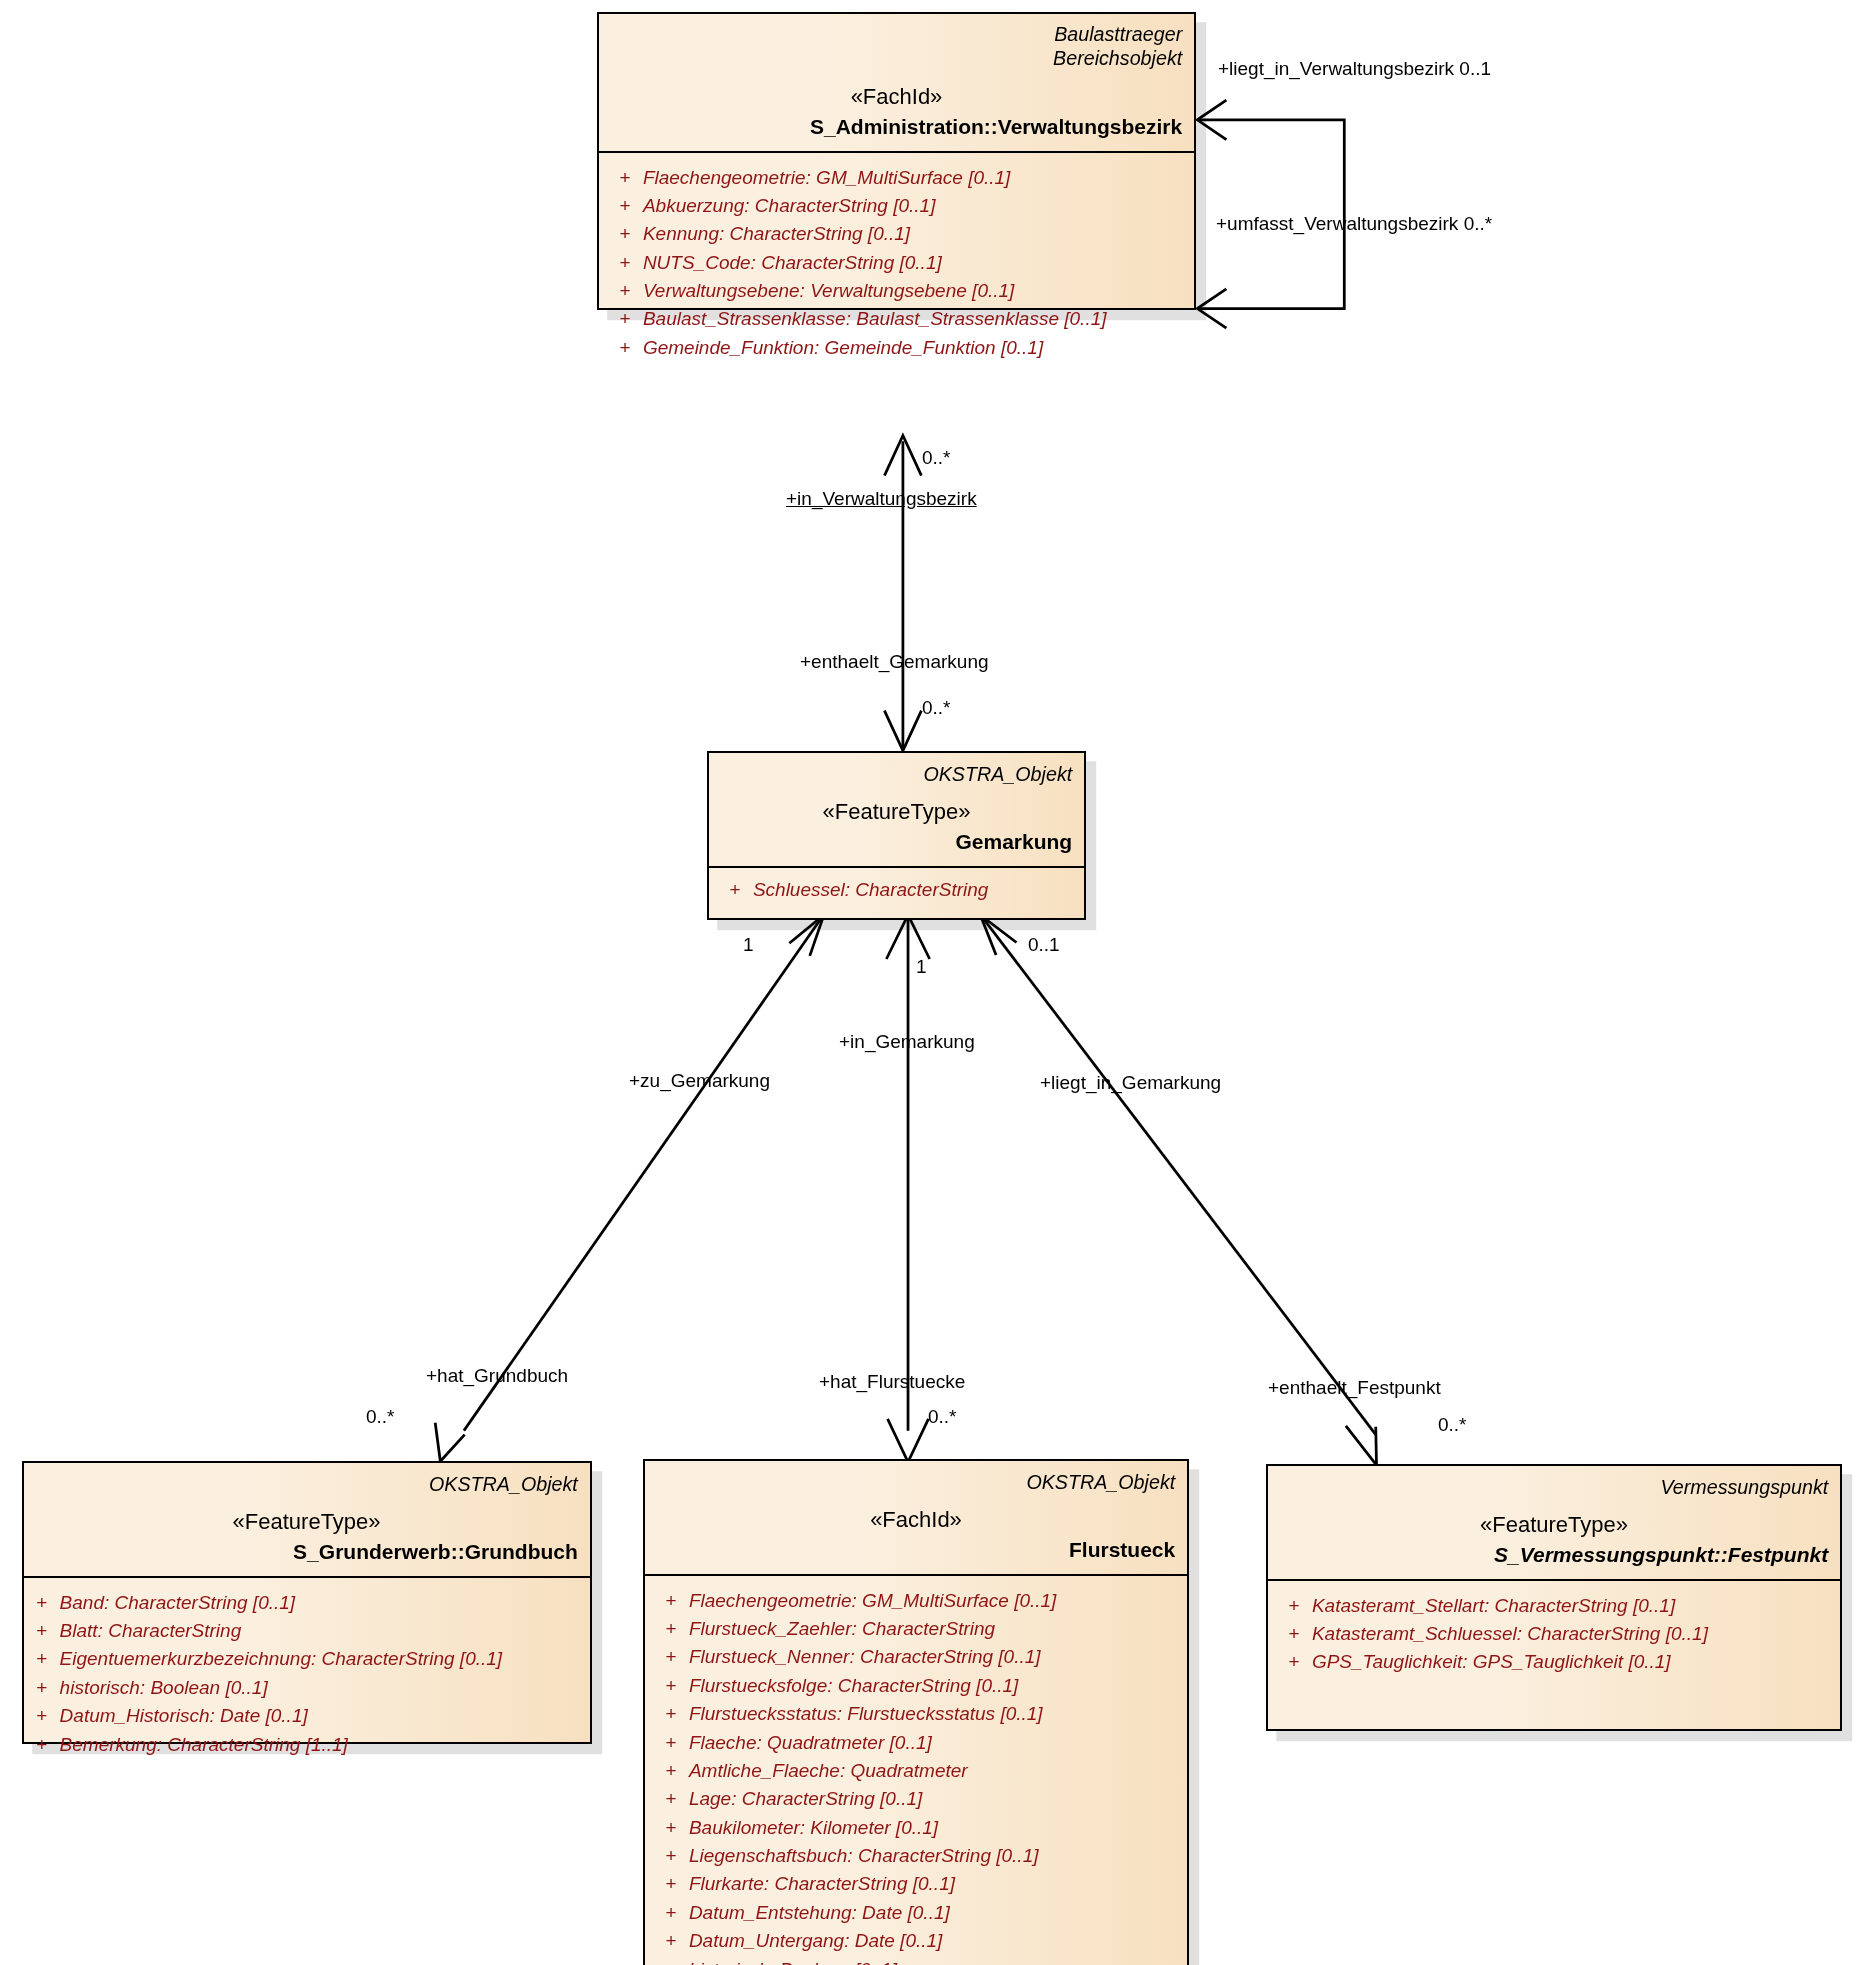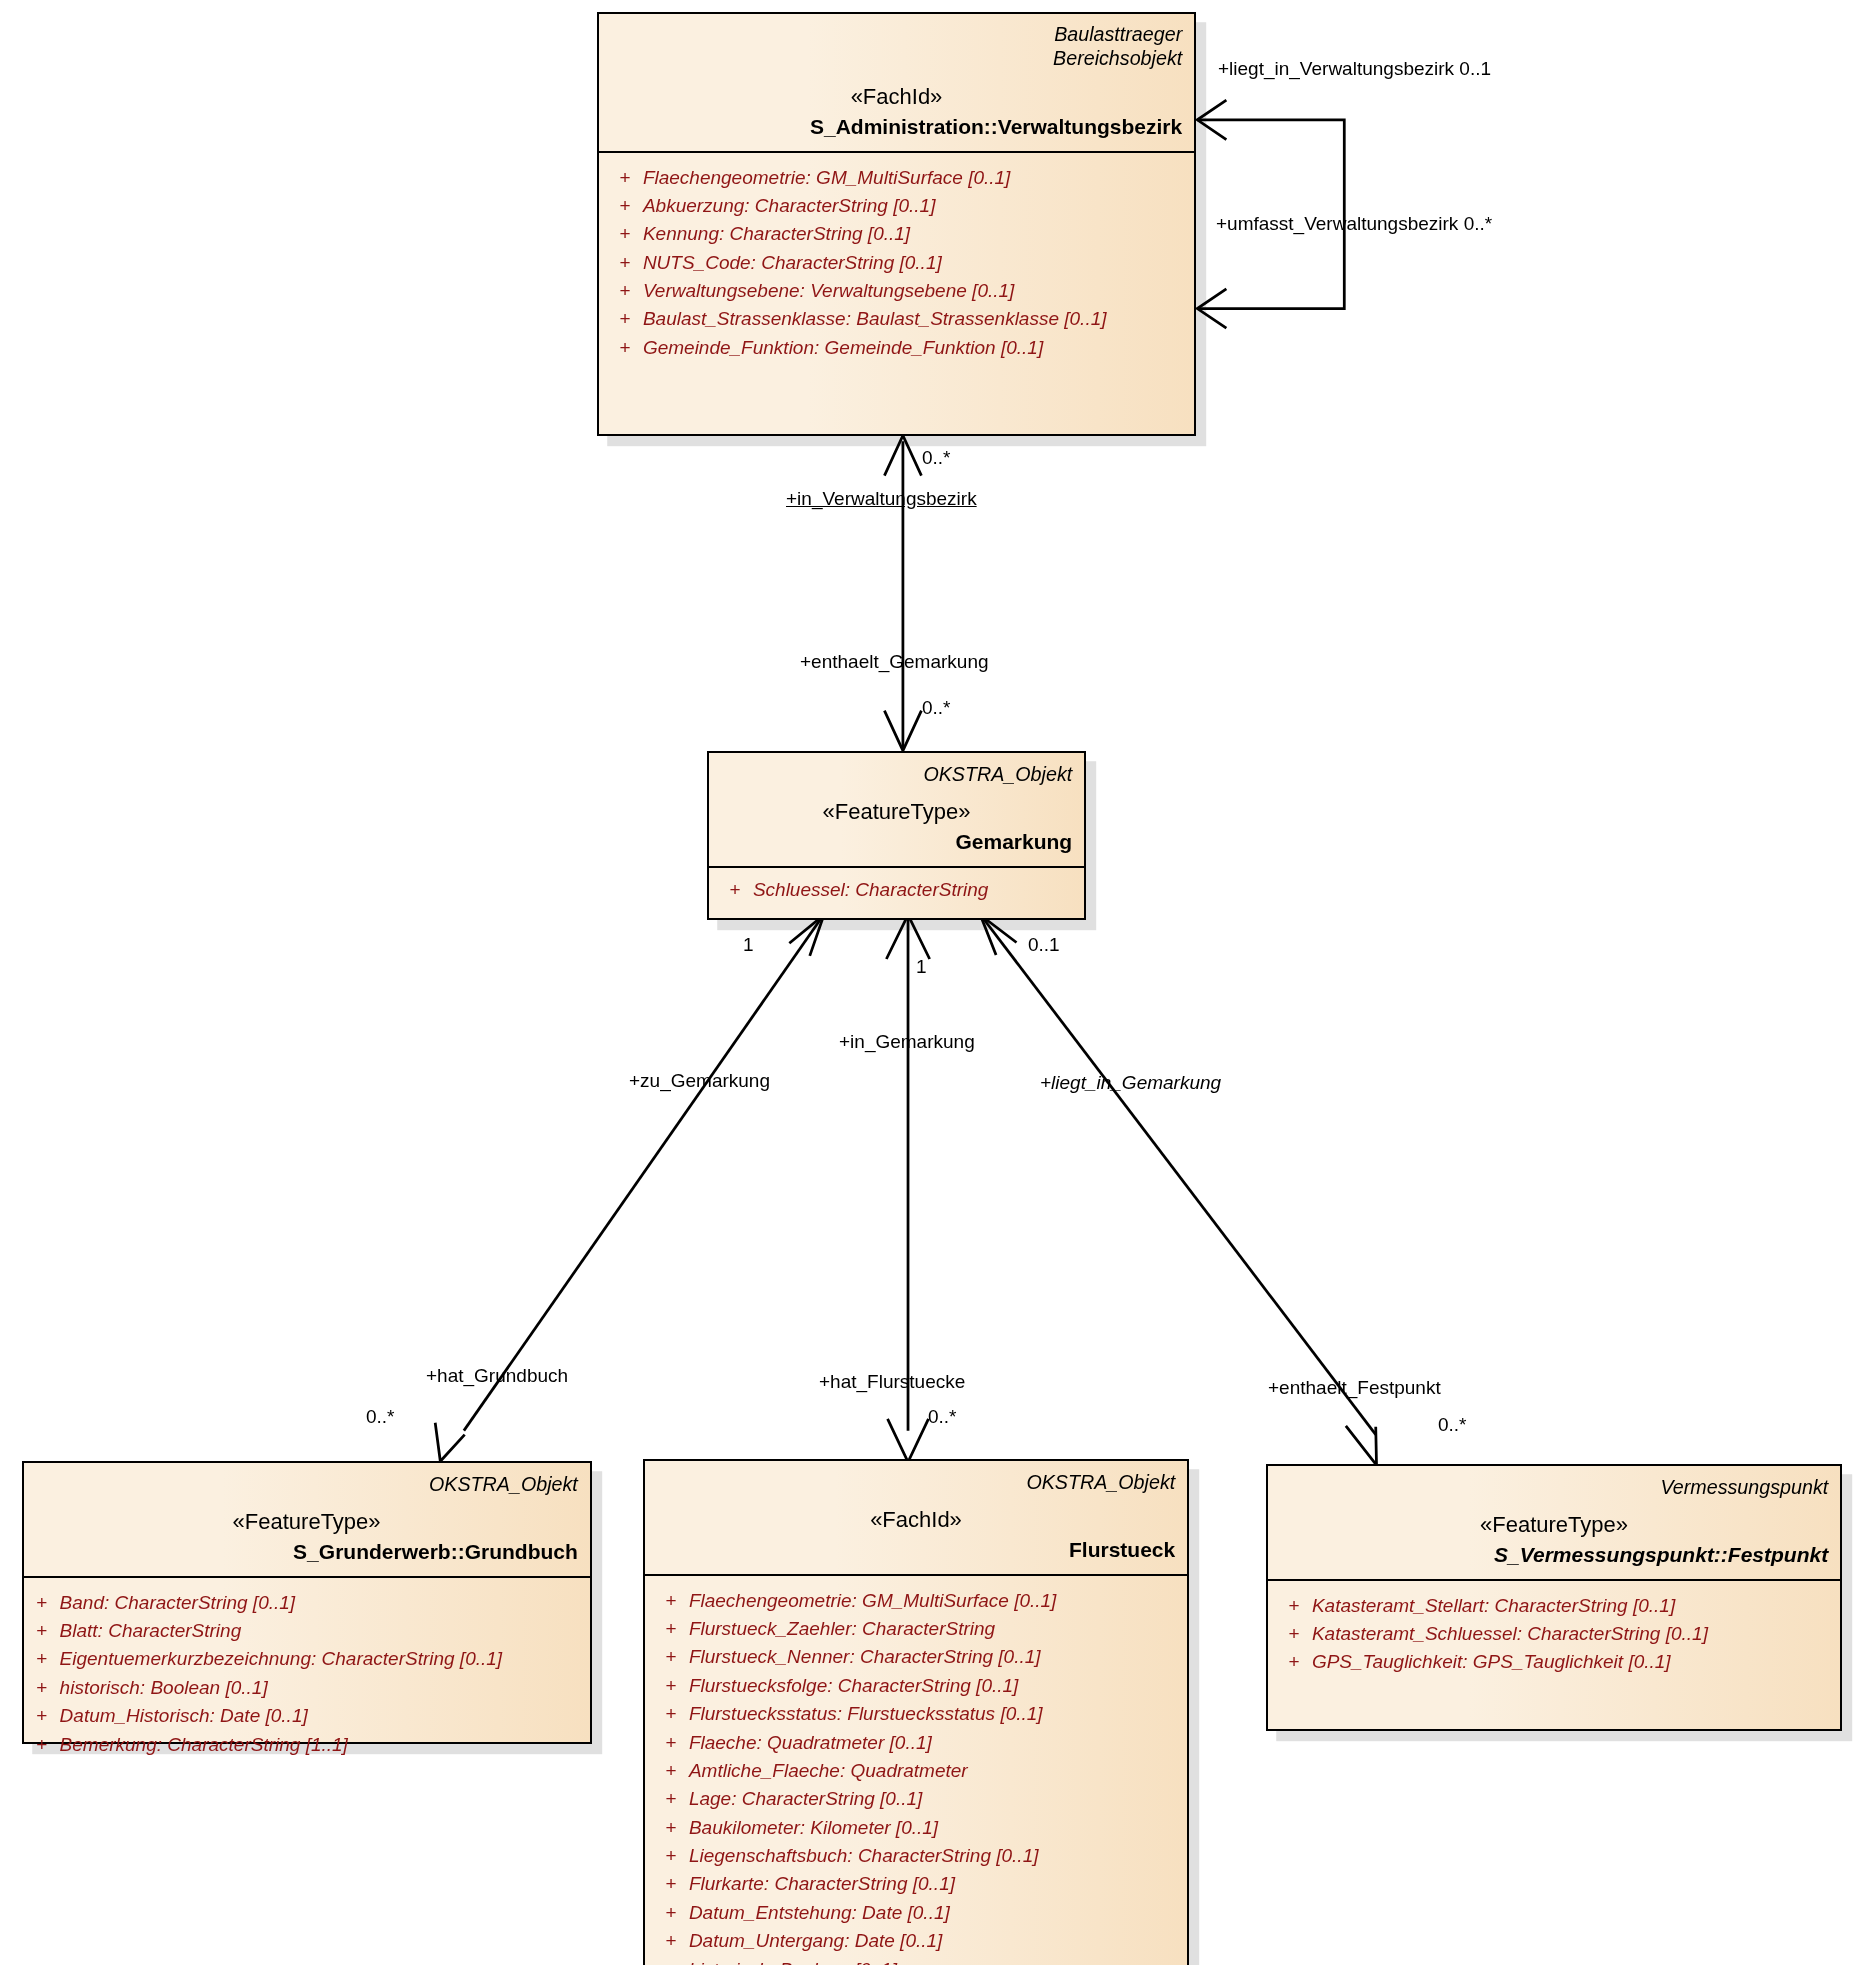--- a/index.html
+++ b/index.html
@@ -160,35 +160,35 @@
   <div class="edge-label mult" style="left:743px; top:935px;">1</div>
 
   <div class="edge-label mult" style="left:916px; top:957px;">1</div>
 
   <div class="edge-label mult" style="left:1028px; top:935px;">0..1</div>
 
   <div class="edge-label" style="left:629px; top:1071px;">+zu_Gemarkung</div>
 
   <div class="edge-label" style="left:839px; top:1032px;">+in_Gemarkung</div>
 
-  <div class="edge-label" style="left:1040px; top:1073px;font-style:italic;">+liegt_in_Gemarkung</div>
+  <div class="edge-label" style="left:1040px; top:1073px;">+liegt_in_Gemarkung</div>
 
   <div class="edge-label" style="left:426px; top:1366px;">+hat_Grundbuch</div>
 
   <div class="edge-label mult" style="left:366px; top:1407px;">0..*</div>
 
   <div class="edge-label" style="left:819px; top:1372px;">+hat_Flurstuecke</div>
 
   <div class="edge-label mult" style="left:928px; top:1407px;">0..*</div>
 
   <div class="edge-label" style="left:1268px; top:1378px;">+enthaelt_Festpunkt</div>
 
   <div class="edge-label mult" style="left:1438px; top:1415px;">0..*</div>
 
-  <div class="uml-class" style="left:597px; top:11.8px; width:599px; height:424px;">
+  <div class="uml-class" style="left:597px; top:11.8px; width:599px; height:298px;">
     <div class="uml-head">
       <div class="uml-stereo-corner">Baulasttraeger
 Bereichsobjekt</div>
       <div class="uml-stereo">«FachId»</div>
       <div class="uml-name">S_Administration::Verwaltungsbezirk</div>
     </div>
     <div class="uml-divider"></div>
     <div class="uml-attrs">
       <div class="attr-row">
         <span class="attr-vis">+</span>

